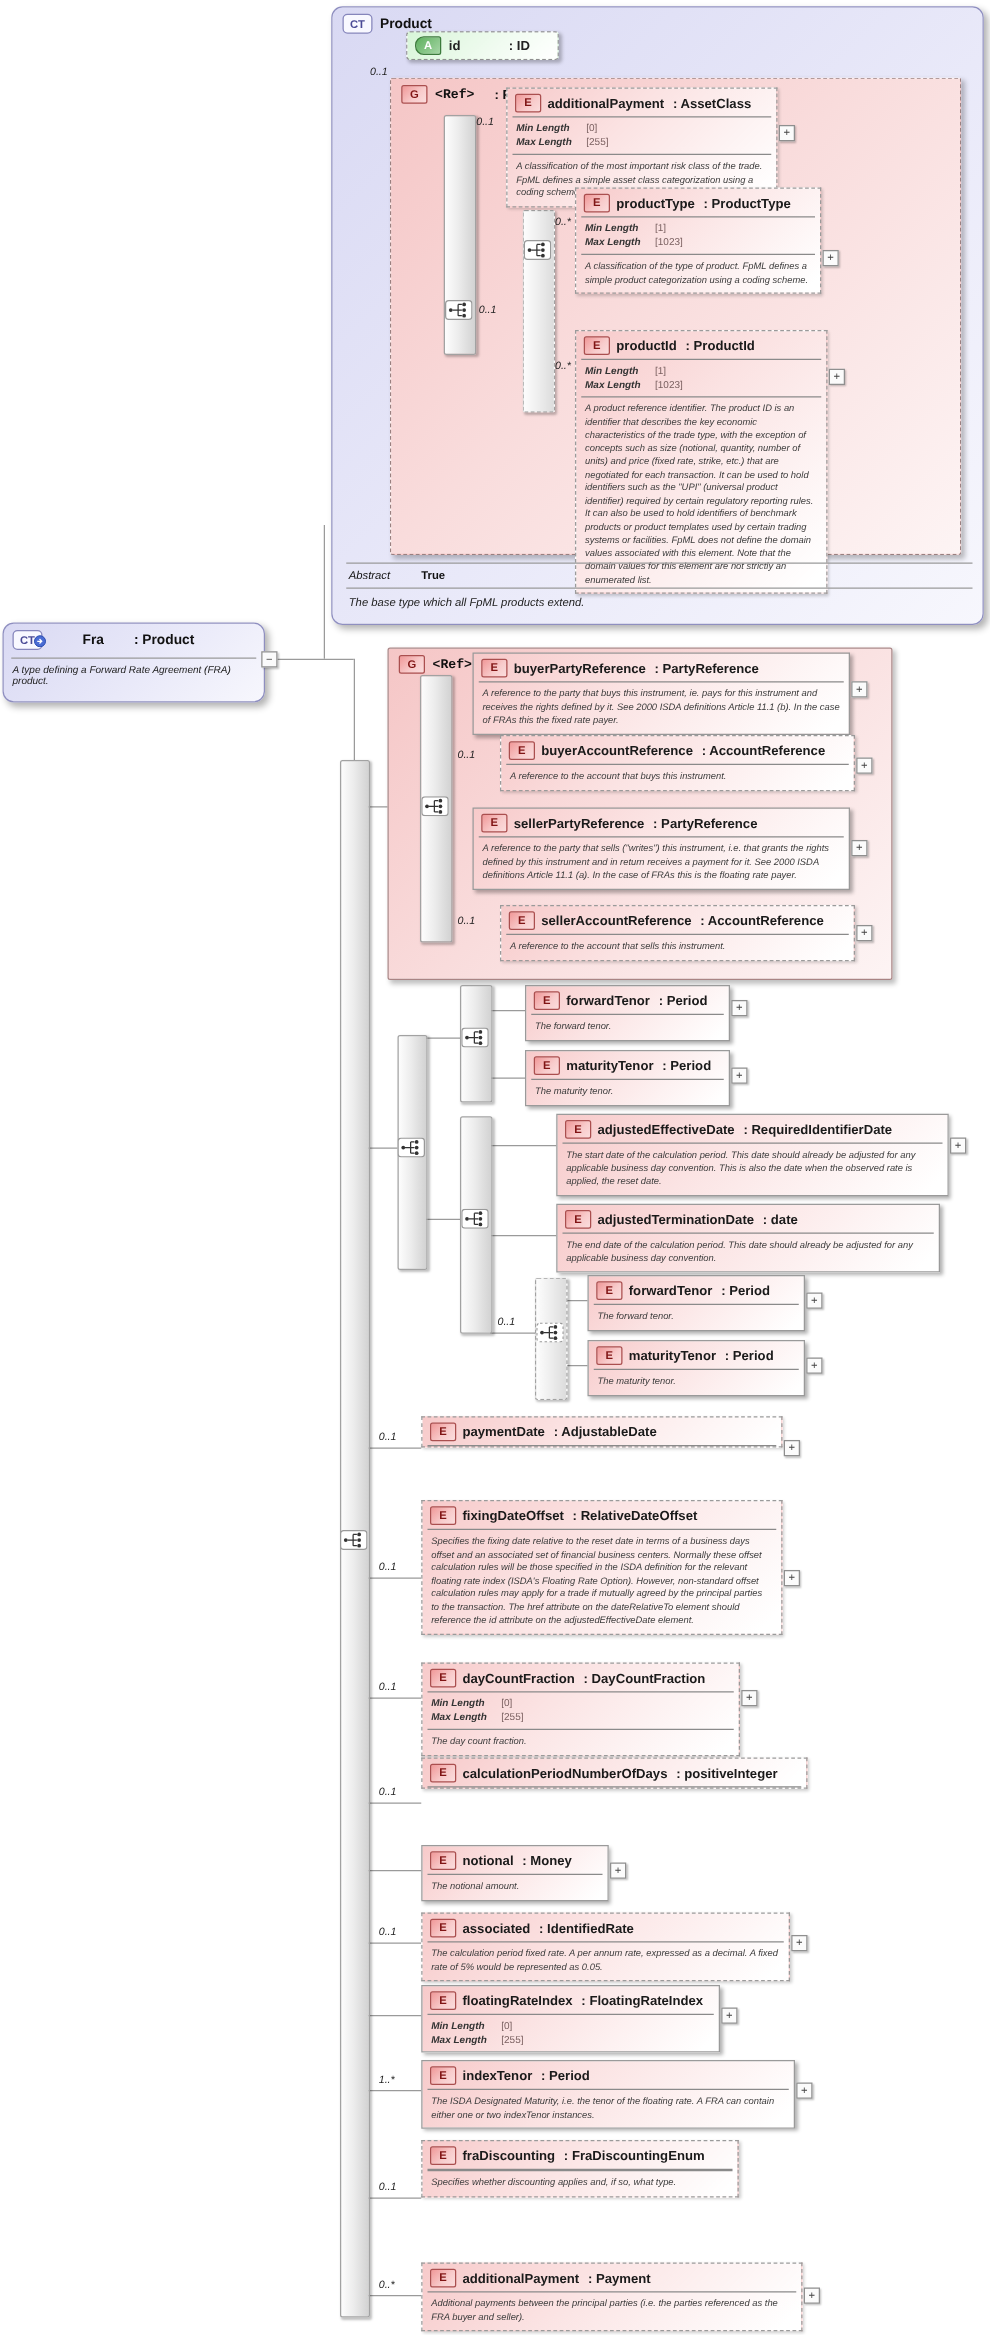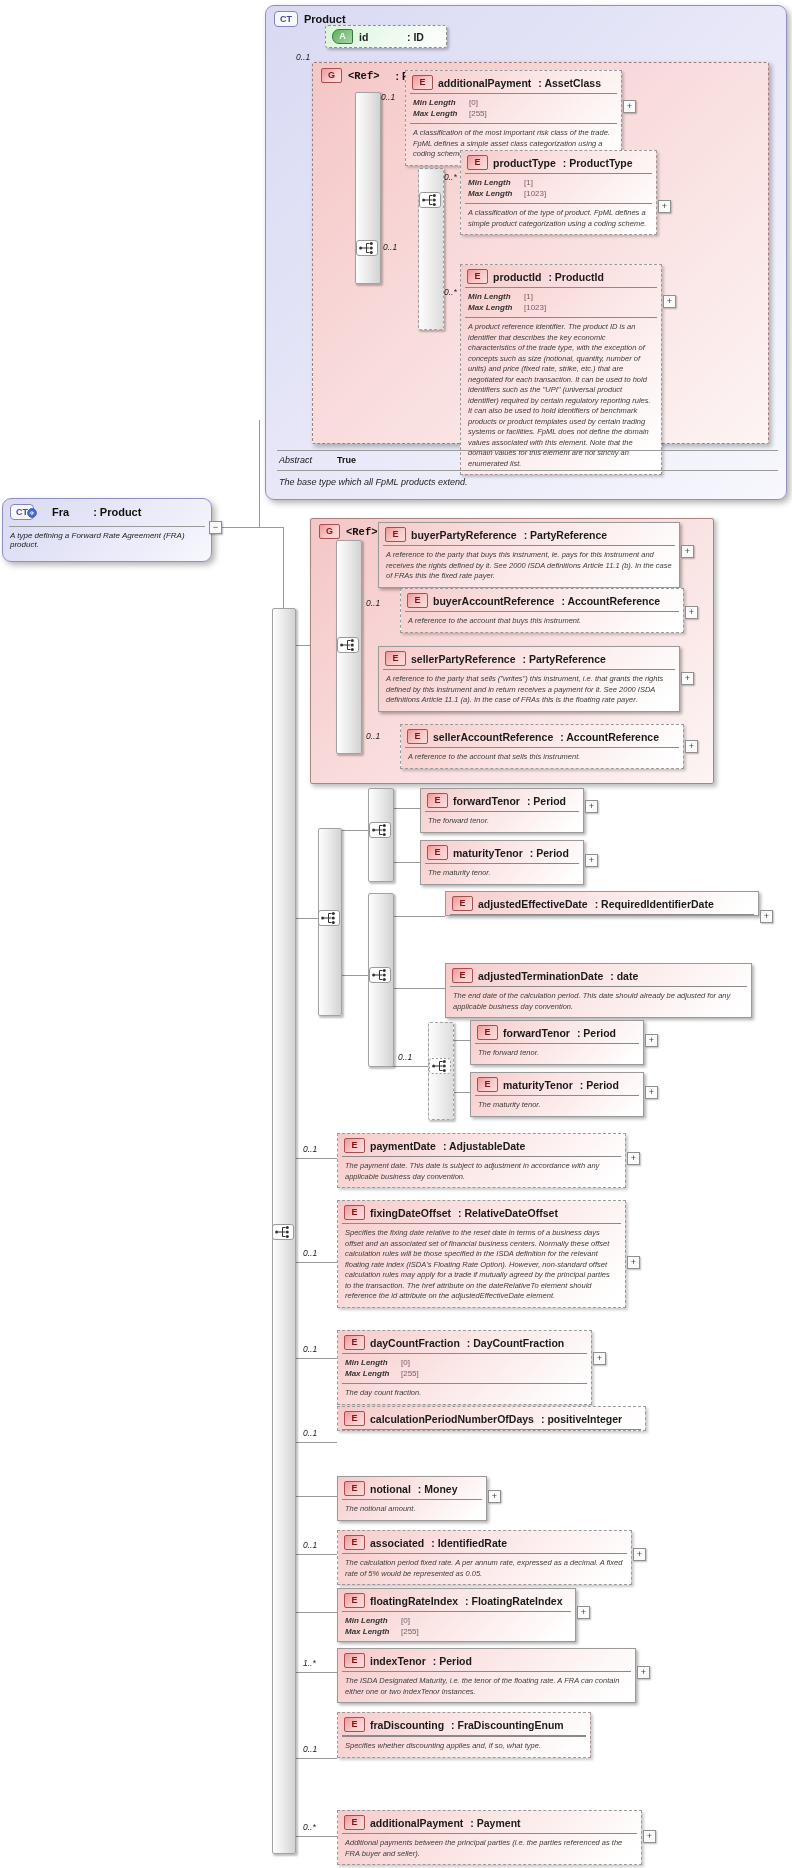--- a/index.html
+++ b/index.html
@@ -206,21 +206,21 @@
 
   <div class="ctbox" style="left:2px;top:498px;width:208px;height:62px">
     <div class="cthead" style="padding:5px 7px 3px">
       <span class="badge bct">CT</span>
       <span class="abs" style="left:24px;top:9px;width:10px;height:10px">
         <svg width="10" height="10" viewBox="0 0 10 10">
             <circle cx="5" cy="5" r="4.4" fill="#4a6cd4" stroke="#2a4cb0" stroke-width="0.8"></circle>
             <path d="M2.8 5h3.4M4.6 3.2 6.4 5 4.6 6.8" stroke="#fff" stroke-width="1" fill="none"></path>
           </svg>
       </span>
-      <span style="margin-left:12px">Fra</span>
+      <span style="margin-left:26px">Fra</span>
       <span style="margin-left:18px">: Product</span>
     </div>
     <div class="hline" style="left:6px;top:27px;width:196px"></div>
     <div class="footnote" style="left:7px;top:32px;width:196px;font-size:8px">A type defining a Forward Rate Agreement (FRA) product.</div>
   </div>
   <span class="expand" style="left:209px;top:521px">−</span>
 
   <div class="bar" style="left:272px;top:608px;width:22px;height:1244px"></div>
 
   <div class="gbox" style="left:310px;top:518px;width:402px;height:264px">
@@ -299,20 +299,21 @@
     <div class="edesc">The maturity tenor.</div>
   </div>
   <span class="expand" style="left:585px;top:854px">+</span>
 
   <div class="ebox" style="left:445px;top:891px;width:312px">
     <div class="ehead">
       <span class="badge be">E</span>
       <span class="ename">adjustedEffectiveDate</span>
       <span class="etype">: RequiredIdentifierDate</span>
     </div>
+    <div class="edesc">The start date of the calculation period. This date should already be adjusted for any applicable business day convention. This is also the date when the observed rate is applied, the reset date.</div>
   </div>
   <span class="expand" style="left:760px;top:910px">+</span>
 
   <div class="ebox" style="left:445px;top:963px;width:305px">
     <div class="ehead">
       <span class="badge be">E</span>
       <span class="ename">adjustedTerminationDate</span>
       <span class="etype">: date</span>
     </div>
     <div class="edesc">The end date of the calculation period. This date should already be adjusted for any applicable business day convention.</div>
@@ -338,21 +339,20 @@
   </div>
   <span class="expand" style="left:645px;top:1086px">+</span>
 
   <div class="card" style="left:303px;top:1144px">0..1</div>
   <div class="ebox dashed" style="left:337px;top:1133px;width:287px">
     <div class="ehead">
       <span class="badge be">E</span>
       <span class="ename">paymentDate</span>
       <span class="etype">: AdjustableDate</span>
     </div>
-    <div class="edesc">The payment date. This date is subject to adjustment in accordance with any applicable business day convention.</div>
   </div>
   <span class="expand" style="left:627px;top:1152px">+</span>
 
   <div class="card" style="left:303px;top:1248px">0..1</div>
   <div class="ebox dashed" style="left:337px;top:1200px;width:287px">
     <div class="ehead">
       <span class="badge be">E</span>
       <span class="ename">fixingDateOffset</span>
       <span class="etype">: RelativeDateOffset</span>
     </div>

